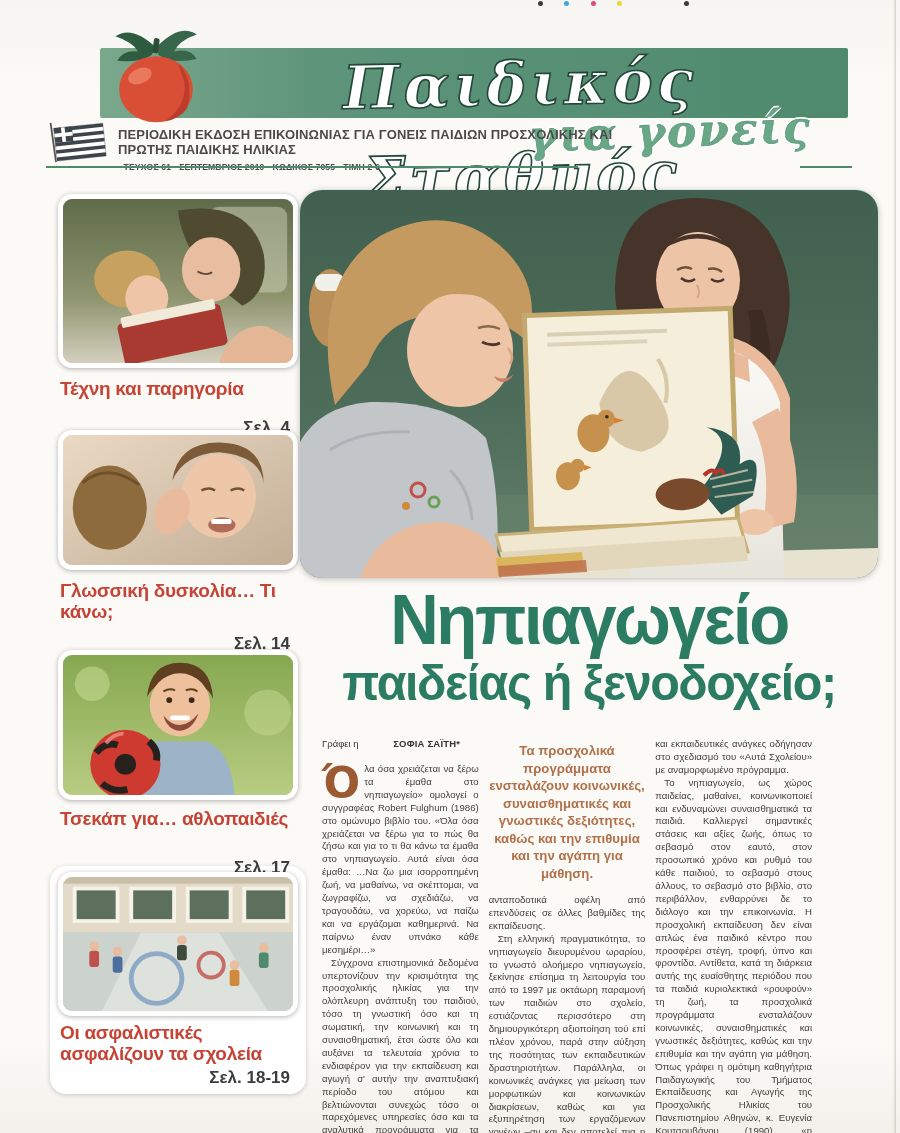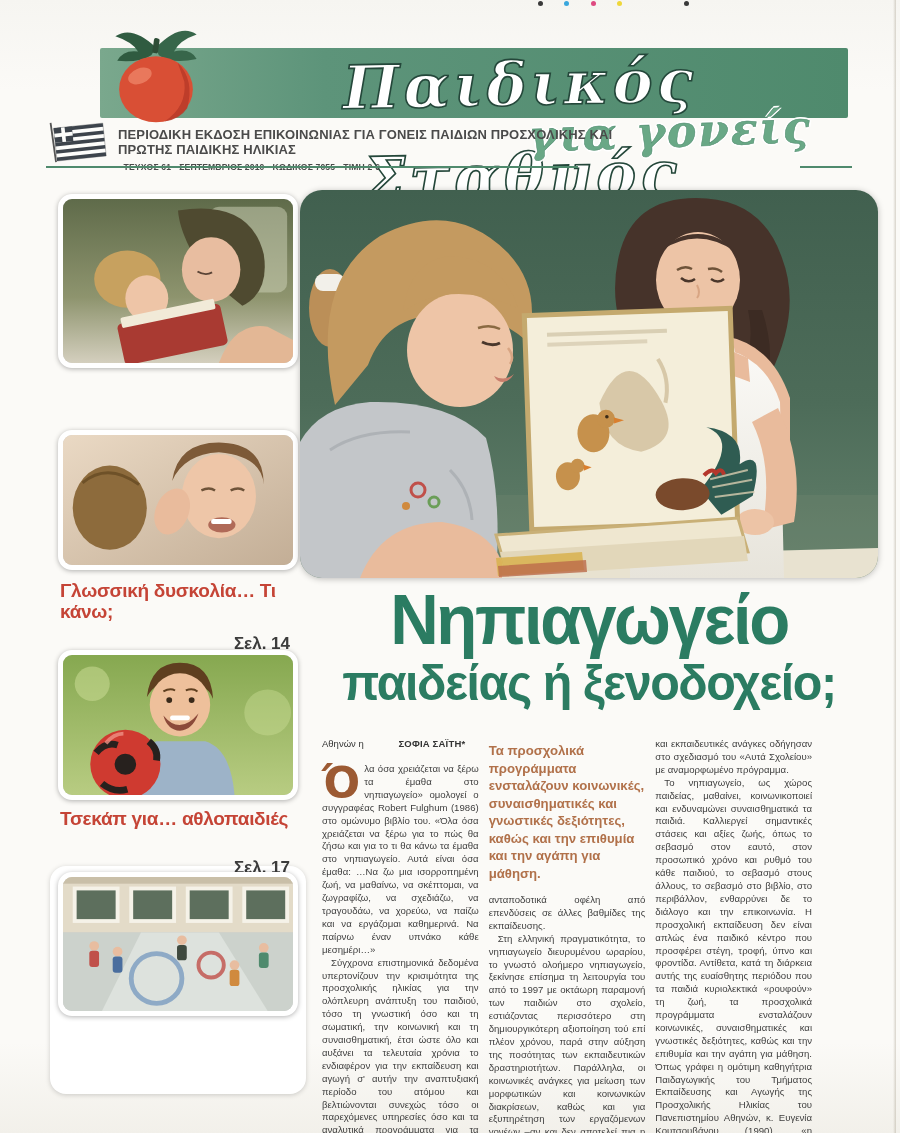--- a/index.html
+++ b/index.html
@@ -50,21 +50,21 @@
   .hl1{top:580px;font-size:70px;letter-spacing:-2.5px;transform:scaleX(.96);}
   .hl2{top:654px;font-size:50px;letter-spacing:-1.5px;transform:scaleX(.97);}
   
   .cols{position:absolute;left:322px;top:738px;width:490px;display:flex;gap:10px;}
   .col{flex:1;min-width:0;}
   .body-t{font-size:9.6px;line-height:12.9px;color:#3e3e3e;text-align:justify;margin:0;}
   .byline{font-size:9.5px;color:#333;margin:0 0 14px 0;}
   .byline b{letter-spacing:.2px;margin-left:32px;}
   .dropcap{float:left;font-family:"DejaVu Sans",sans-serif;font-weight:bold;font-size:43px;line-height:34px;color:#9c5a33;margin:2px 4px 0 0;}
   .indent{text-indent:9px;margin-top:0;}
-  .pullquote{font-size:13.2px;line-height:17.5px;font-weight:bold;text-align:left;color:#b1714a;margin:4px 0 12px 0;}
+  .pullquote{font-size:13.2px;line-height:17.5px;font-weight:bold;text-align:center;color:#b1714a;margin:4px 0 12px 0;}
 </style>
 </head>
 <body>
 
 <div class="page">
 
   <div class="regmarks">
     <span class="dot" style="left:538px;background:#3a3a3a;"></span>
     <span class="dot" style="left:564px;background:#3aa7dd;"></span>
     <span class="dot" style="left:591px;background:#de4a80;"></span>
@@ -125,20 +125,24 @@
       <ellipse cx="152" cy="74" rx="30" ry="34" fill="#e8bda0"></ellipse>
       <path d="M138,76 q8,5 15,1" stroke="#5a4436" stroke-width="2" fill="none"></path>
       <ellipse cx="66" cy="84" rx="34" ry="30" fill="#c7a15f"></ellipse>
       <ellipse cx="86" cy="104" rx="22" ry="24" fill="#eec5a7"></ellipse>
       <g transform="rotate(-12 112 140)">
         <rect x="58" y="120" width="108" height="44" rx="5" fill="#a93a32"></rect>
         <rect x="63" y="114" width="98" height="11" rx="2" fill="#f1ead8"></rect>
       </g>
       <path d="M160,172 Q176,128 210,134 L236,148 L236,172 Z" fill="#e3b795"></path>
     </svg>
+  </div>
+  <div class="scap c1">
+    <div class="t">Τέχνη και παρηγορία</div>
+    <div class="pg">Σελ. 4</div>
   </div>
 
   <div class="sphoto p2">
     <svg viewBox="0 0 236 136" preserveAspectRatio="none">
       <defs>
           <linearGradient id="sg2" x1="0" y1="0" x2="1" y2="1">
         <stop offset="0" stop-color="#ead9c4"></stop>
             <stop offset="1" stop-color="#c3ae96"></stop>
           </linearGradient>
         </defs>
@@ -211,20 +215,24 @@
           <rect x="51" y="83" width="10" height="17" rx="3" fill="#4a6e9e"></rect>
         <circle cx="122" cy="66" r="5" fill="#e8bda0"></circle>
           <rect x="117" y="71" width="10" height="16" rx="3" fill="#3f4a3f"></rect>
         <circle cx="176" cy="92" r="5" fill="#e8bda0"></circle>
           <rect x="171" y="97" width="10" height="17" rx="3" fill="#d08a3e"></rect>
         <circle cx="206" cy="74" r="5" fill="#e8bda0"></circle>
           <rect x="201" y="79" width="10" height="16" rx="3" fill="#4f8a6d"></rect>
       </g>
     </svg>
   </div>
+  <div class="scap c4">
+    <div class="t">Οι ασφαλιστικές ασφαλίζουν τα σχολεία</div>
+    <div class="pg">Σελ. 18-19</div>
+  </div>
 
   <div class="mainphoto">
     <svg viewBox="0 0 578 388" preserveAspectRatio="none">
       <defs>
         <linearGradient id="board" x1="0" y1="0" x2="0" y2="1">
           <stop offset="0" stop-color="#41604f"></stop>
             <stop offset=".55" stop-color="#4d6c59"></stop>
             <stop offset="1" stop-color="#64816c"></stop>
         </linearGradient>
         <linearGradient id="tank" x1="0" y1="0" x2="0" y2="1">
@@ -302,21 +310,21 @@
         <path d="M198,376 L286,370 L287,382 L199,387 Z" fill="#bc6a4a" opacity=".8"></path>
       </g>
     </svg>
   </div>
 
   <div class="hl hl1">Νηπιαγωγείο</div>
   <div class="hl hl2">παιδείας ή ξενοδοχείο;</div>
 
   <div class="cols">
     <div class="col">
-      <p class="byline"><span>Αθηνών η </span><b>ΣΟΦΙΑ ΣΑΪΤΗ*</b></p>
+      <p class="byline"><span>Γράφει η </span><b>ΣΟΦΙΑ ΣΑΪΤΗ*</b></p>
       <p class="body-t"><span class="dropcap">Ό</span><span>λα όσα χρειάζεται να ξέρω τα έμαθα στο νηπιαγωγείο» ομολογεί ο συγγραφέας Robert Fulghum (1986) στο ομώνυμο βιβλίο του. «Όλα όσα χρειάζεται να ξέρω για το πώς θα ζήσω και για το τι θα κάνω τα έμαθα στο νηπιαγωγείο. Αυτά είναι όσα έμαθα: …Να ζω μια ισορροπημένη ζωή, να μαθαίνω, να σκέπτομαι, να ζωγραφίζω, να σχεδιάζω, να τραγουδάω, να χορεύω, να παίζω και να εργάζομαι καθημερινά. Να παίρνω έναν υπνάκο κάθε μεσημέρι…»</span></p>
       <p class="body-t indent">Σύγχρονα επιστημονικά δεδομένα υπερτονίζουν την κρισιμότητα της προσχολικής ηλικίας για την ολόπλευρη ανάπτυξη του παιδιού, τόσο τη γνωστική όσο και τη σωματική, την κοινωνική και τη συναισθηματική, έτσι ώστε όλο και αυξάνει τα τελευταία χρόνια το ενδιαφέρον για την εκπαίδευση και αγωγή σ' αυτήν την αναπτυξιακή περίοδο του ατόμου και βελτιώνονται συνεχώς τόσο οι παρεχόμενες υπηρεσίες όσο και τα αναλυτικά προγράμματα για τα παιδιά της προσχολικής ηλικίας. Τα συμπεράσματα του νομπελίστα οικονομολόγου James Heckman έδειξαν ότι η επένδυση στην προσχολική αγωγή και φροντίδα έχει περισσότερα</p>
     </div>
     <div class="col">
       <p class="pullquote">Τα προσχολικά προγράμματα ενσταλάζουν κοινωνικές, συναισθηματικές και γνωστικές δεξιότητες, καθώς και την επιθυμία και την αγάπη για μάθηση.</p>
       <p class="body-t">ανταποδοτικά οφέλη από επενδύσεις σε άλλες βαθμίδες της εκπαίδευσης.</p>
       <p class="body-t indent">Στη ελληνική πραγματικότητα, το νηπιαγωγείο διευρυμένου ωραρίου, το γνωστό ολοήμερο νηπιαγωγείο, ξεκίνησε επίσημα τη λειτουργία του από το 1997 με οκτάωρη παραμονή των παιδιών στο σχολείο, εστιάζοντας περισσότερο στη δημιουργικότερη αξιοποίηση τού επί πλέον χρόνου, παρά στην αύξηση της ποσότητας των εκπαιδευτικών δραστηριοτήτων. Παράλληλα, οι κοινωνικές ανάγκες για μείωση των μορφωτικών και κοινωνικών διακρίσεων, καθώς και για εξυπηρέτηση των εργαζόμενων γονέων –αν και δεν αποτελεί πια η εργασία της μητέρας κριτήριο εγγραφής των παιδιών στο ολοήμερο νηπιαγωγείο– εξάπλωσε και καθιέρωσε το θεσμό μέχρι σήμερα, όπου νέες κοινωνικο-πολιτιστικές</p>
     </div>
     <div class="col">
       <p class="body-t">και εκπαιδευτικές ανάγκες οδήγησαν στο σχεδιασμό του «Αυτά Σχολείου» με αναμορφωμένο πρόγραμμα.</p>

